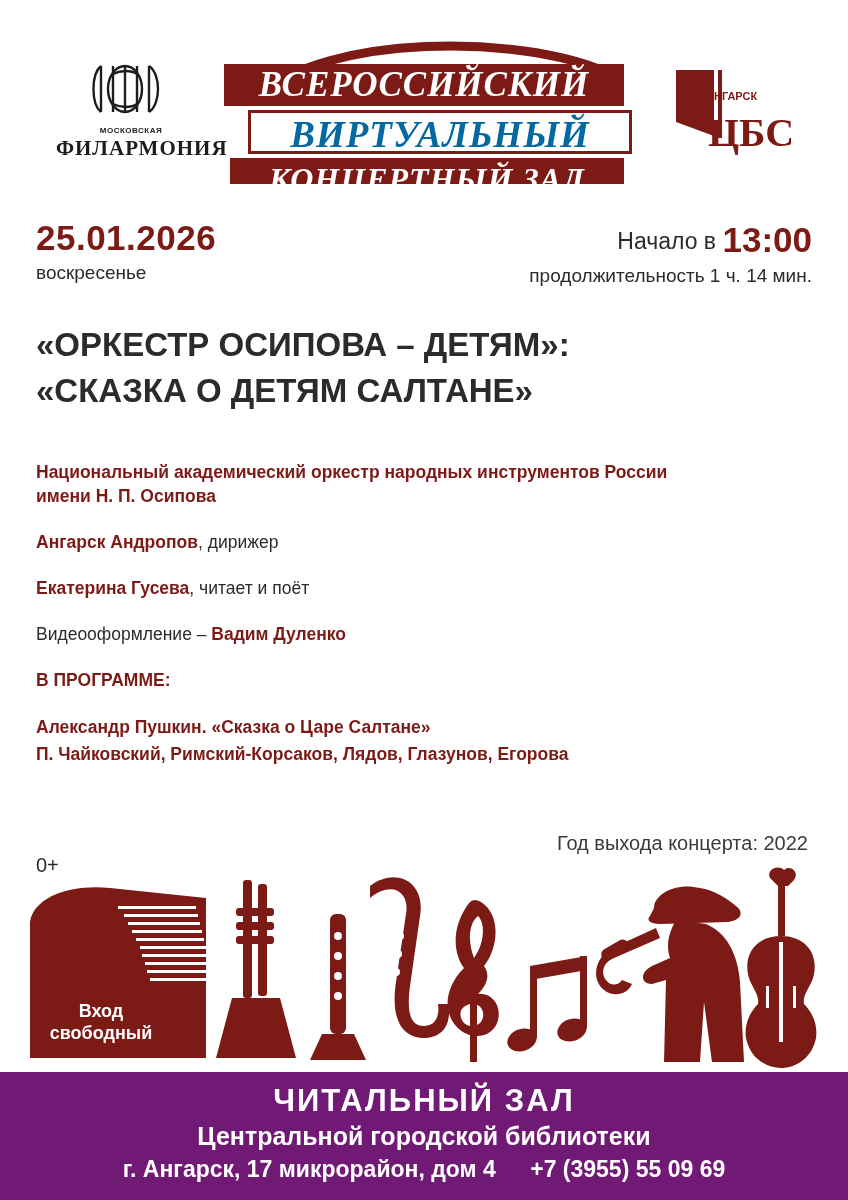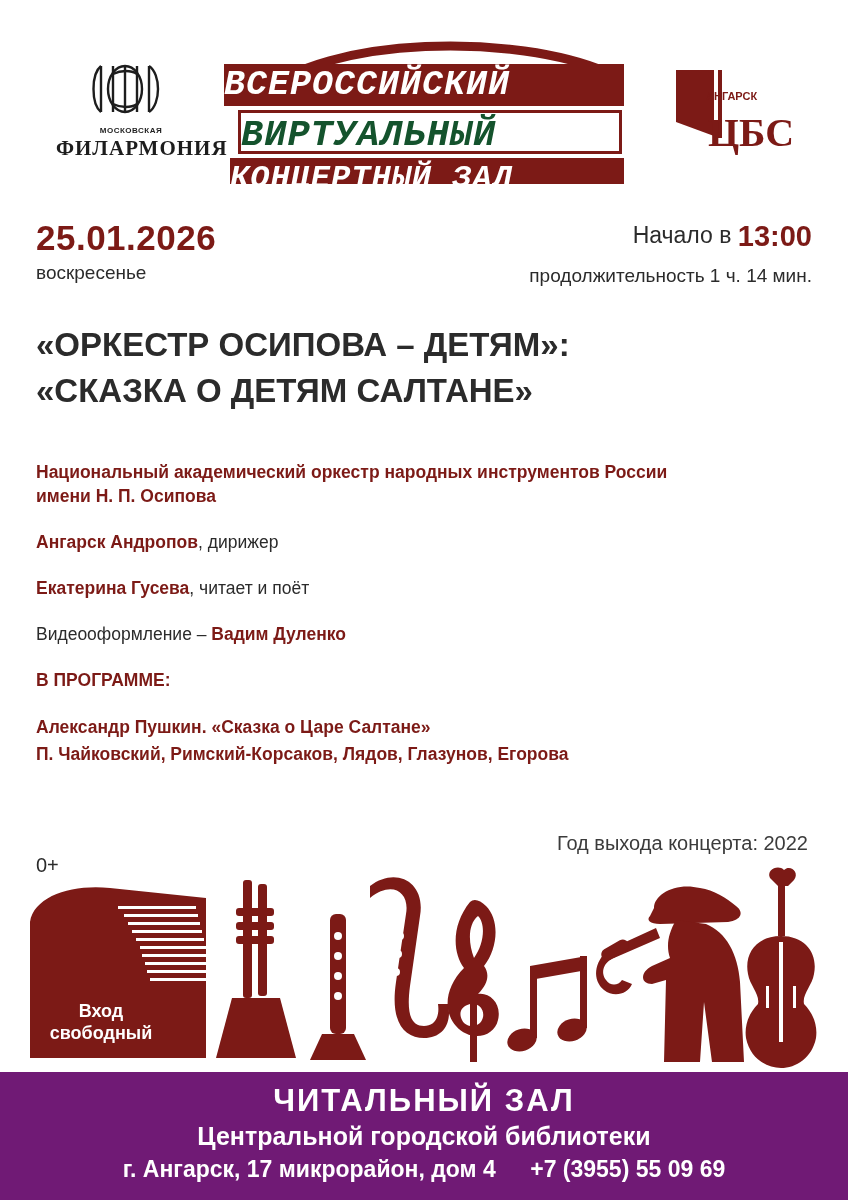--- a/index.html
+++ b/index.html
@@ -72,38 +72,39 @@
   }
   .banner .arc {
     position: absolute;
     left: 0; top: 0;
     width: 412px; height: 64px;
   }
   .band {
     position: absolute;
     background: #7c1a16;
     color: #ffffff;
-    font-family: Liberation Mono, monospace;
+    font-family: Liberation Serif, serif;
     font-weight: 700;
     font-style: italic;
+    text-align: center;
     letter-spacing: 1px;
     white-space: nowrap;
     box-sizing: border-box;
   }
   .band-1 {
     left: 6px; top: 26px;
     width: 400px; height: 42px;
     font-size: 35px; line-height: 42px;
   }
   .band-2 {
-    left: 20px; top: 72px;
+    left: 30px; top: 72px;
     width: 384px; height: 44px;
     font-size: 37px; line-height: 44px;
     background: #ffffff;
-    color: #14532d;
+    color: #0369a1;
     border: 3px solid #7c1a16;
   }
   .band-3 {
     left: 12px; top: 120px;
     width: 394px; height: 26px;
     font-size: 32px; line-height: 42px;
   }
   .logo-cbs {
     position: absolute;
     right: 56px;
@@ -135,21 +136,21 @@
   }
   .time-line {
     position: absolute;
     right: 36px; top: 2px;
     font-size: 23px;
     color: #2b2b2b;
     text-align: right;
     white-space: nowrap;
   }
   .time-line .big {
-    font-size: 29px;
+    font-size: 35px;
     font-weight: 700;
     color: #7c1a16;
     vertical-align: -3px;
   }
   .duration {
     position: absolute;
     right: 36px; top: 47px;
     font-size: 19px;
     color: #2b2b2b;
     text-align: right;

